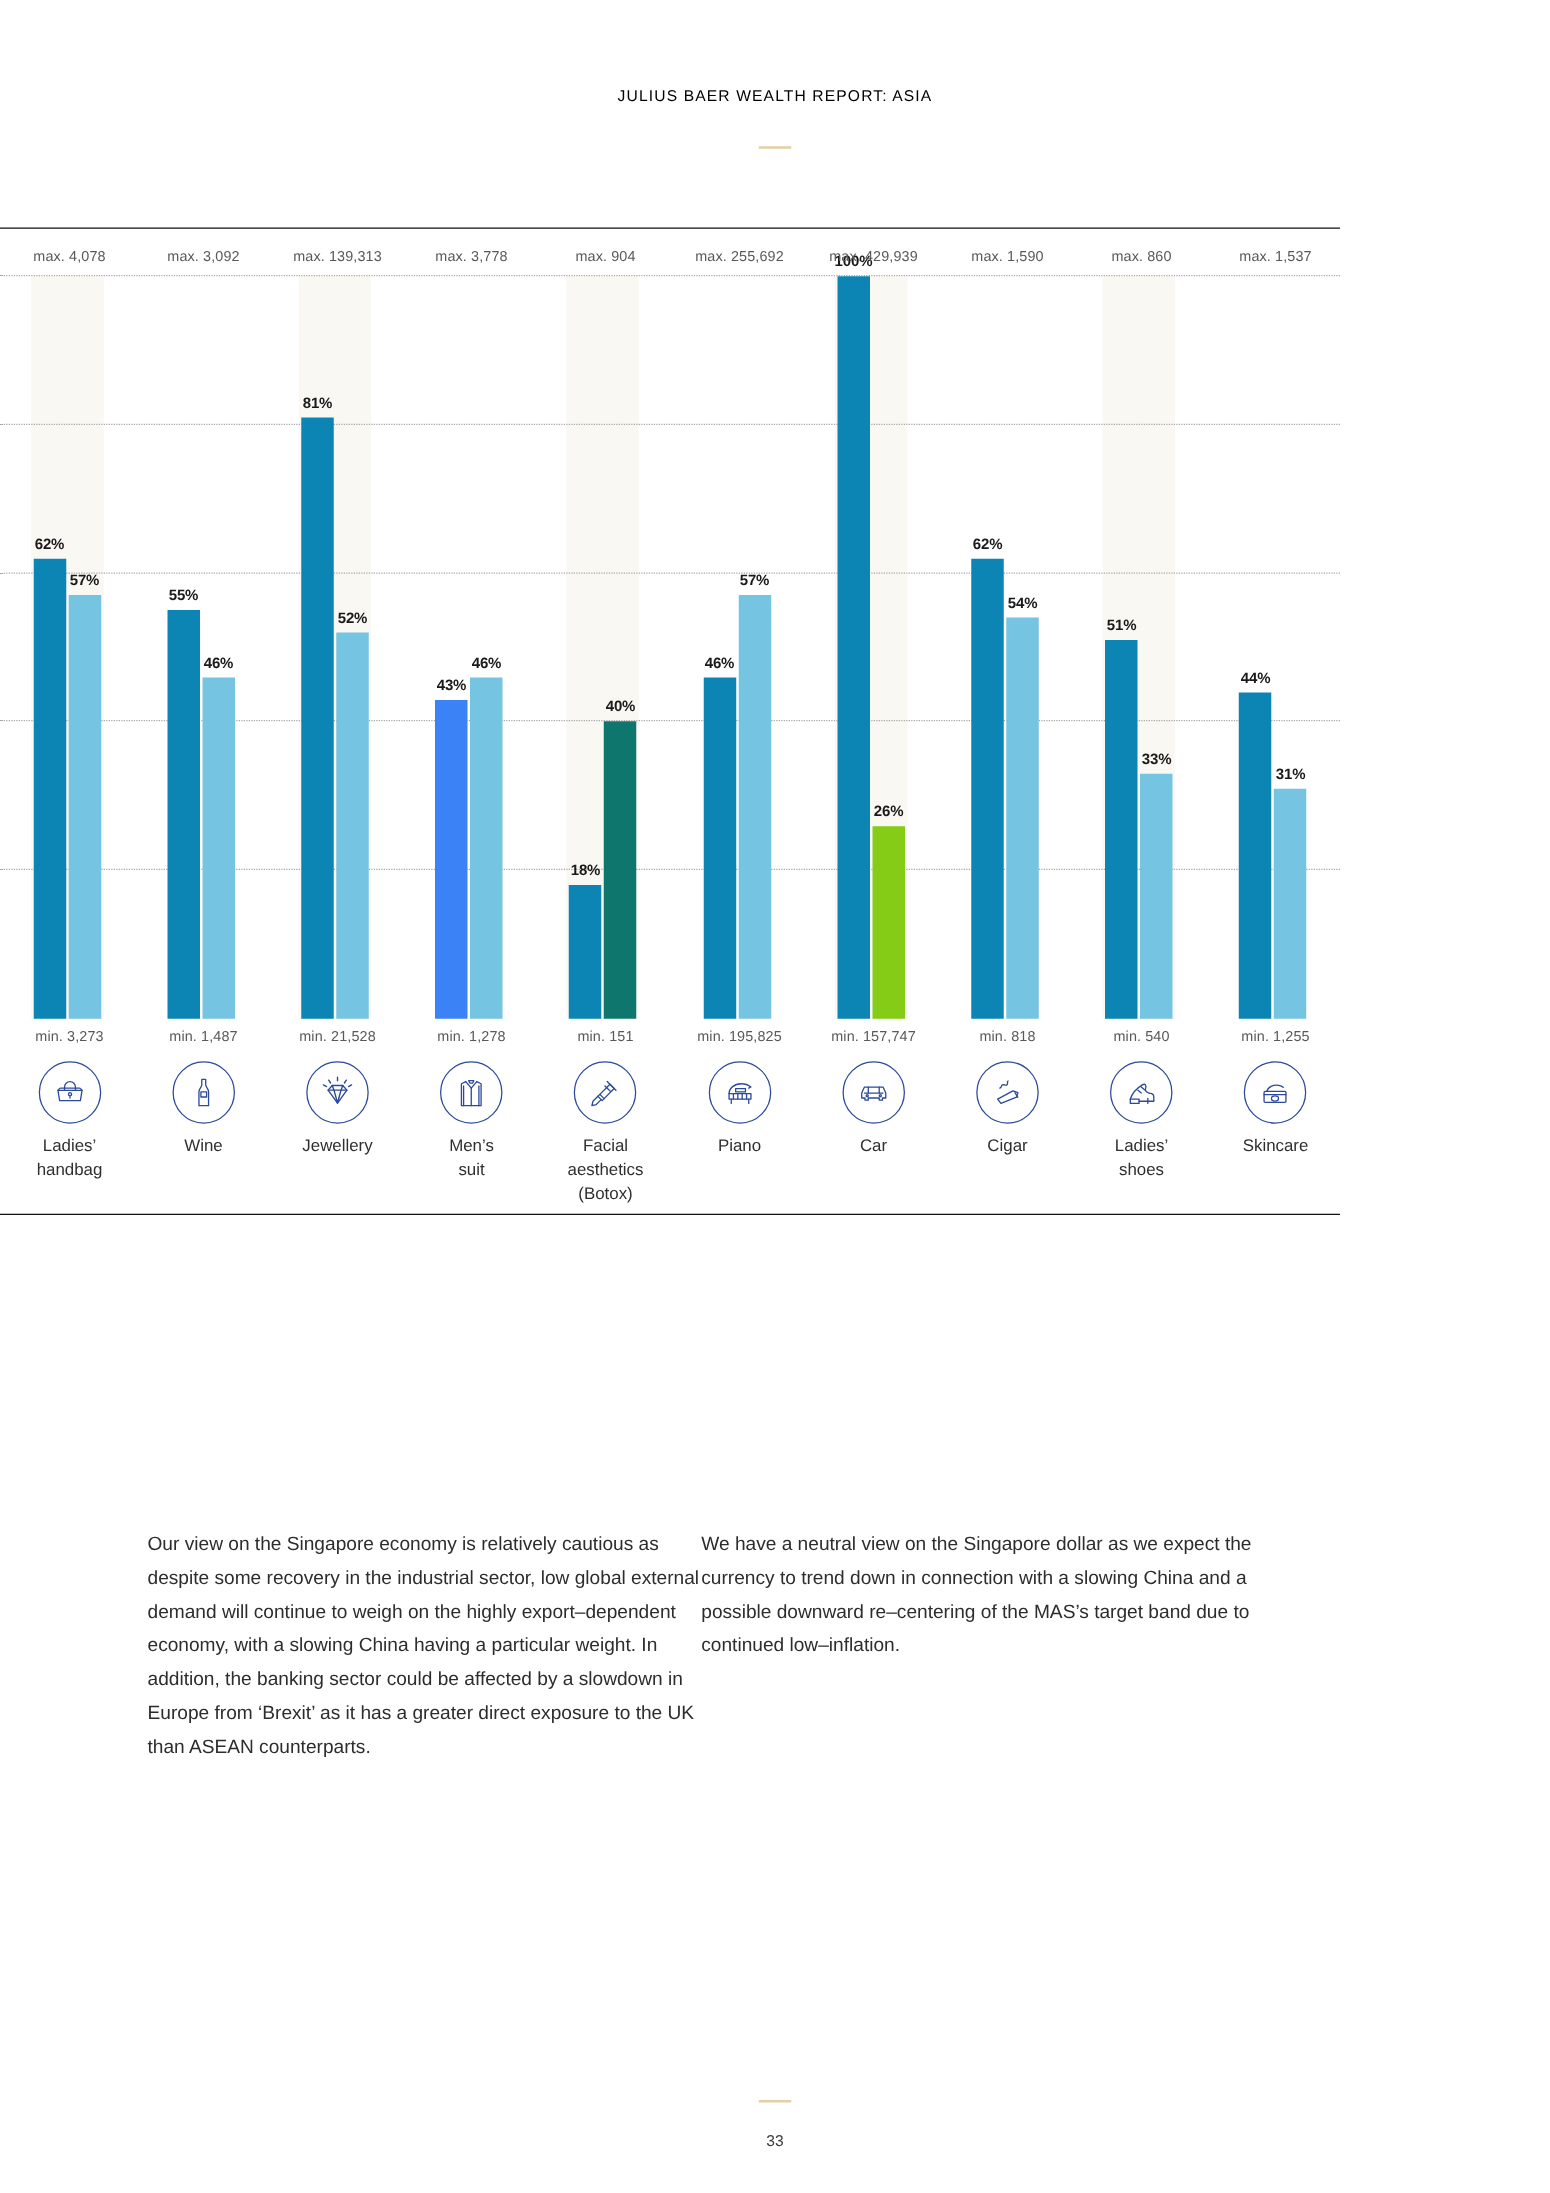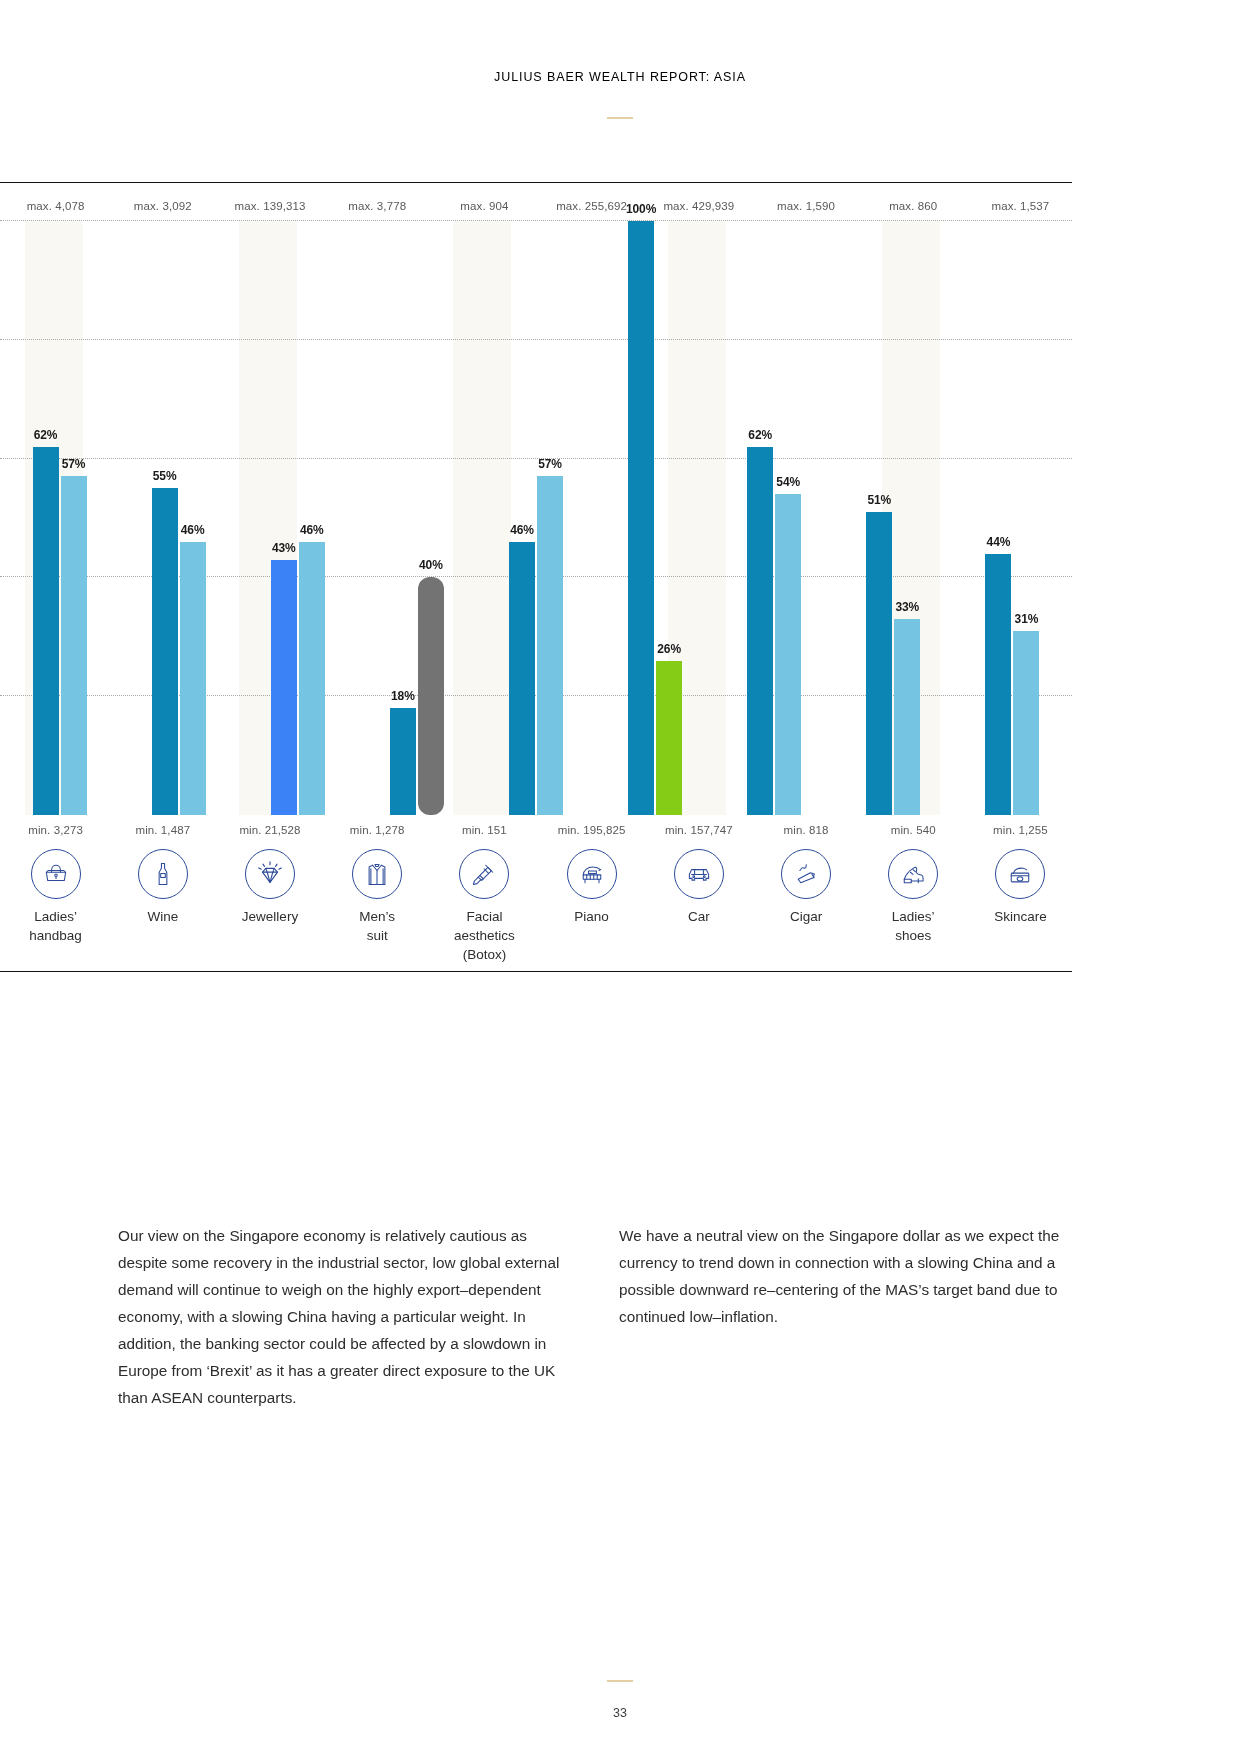--- a/index.html
+++ b/index.html
@@ -174,21 +174,20 @@
     white-space: pre-line;
   }
 
   
   .copy {
     position: absolute;
     top: 1222px;
     left: 118px;
     width: 944px;
     display: flex;
-    gap: 58px;
   }
   .copy p {
     margin: 0;
     width: 443px;
     font-size: 15.3px;
     line-height: 27px;
     color: #2d2d2d;
     font-weight: 400;
   }
 
@@ -274,32 +273,40 @@
         </div>
         <div class="col">
           <div class="bar dark" style="height: 55%; background: rgb(12, 133, 180);">
             <span class="vlabel">55%</span>
           </div>
           <div class="bar light" style="height: 46%; background: rgb(117, 196, 226);">
             <span class="vlabel">46%</span>
           </div>
         </div>
         <div class="col">
+          <div class="bar dark" style="height: 81%; background: rgb(12, 133, 180);">
+            <span class="vlabel">81%</span>
+          </div>
+          <div class="bar light" style="height: 52%; background: rgb(117, 196, 226);">
+            <span class="vlabel">52%</span>
+          </div>
+        </div>
+        <div class="col">
           <div class="bar dark" style="height: 43%; background: #3b82f6;">
             <span class="vlabel">43%</span>
           </div>
           <div class="bar light" style="height: 46%; background: rgb(117, 196, 226);">
             <span class="vlabel">46%</span>
           </div>
         </div>
         <div class="col">
           <div class="bar dark" style="height: 18%; background: rgb(12, 133, 180);">
             <span class="vlabel">18%</span>
           </div>
-          <div class="bar light" style="height: 40%; background: #737373; border-radius: 12px;">
+          <div class="bar light" style="height: 40%; background: #0f766e;">
             <span class="vlabel">40%</span>
           </div>
         </div>
         <div class="col">
           <div class="bar dark" style="height: 46%; background: rgb(12, 133, 180);">
             <span class="vlabel">46%</span>
           </div>
           <div class="bar light" style="height: 57%; background: rgb(117, 196, 226);">
             <span class="vlabel">57%</span>
           </div>

